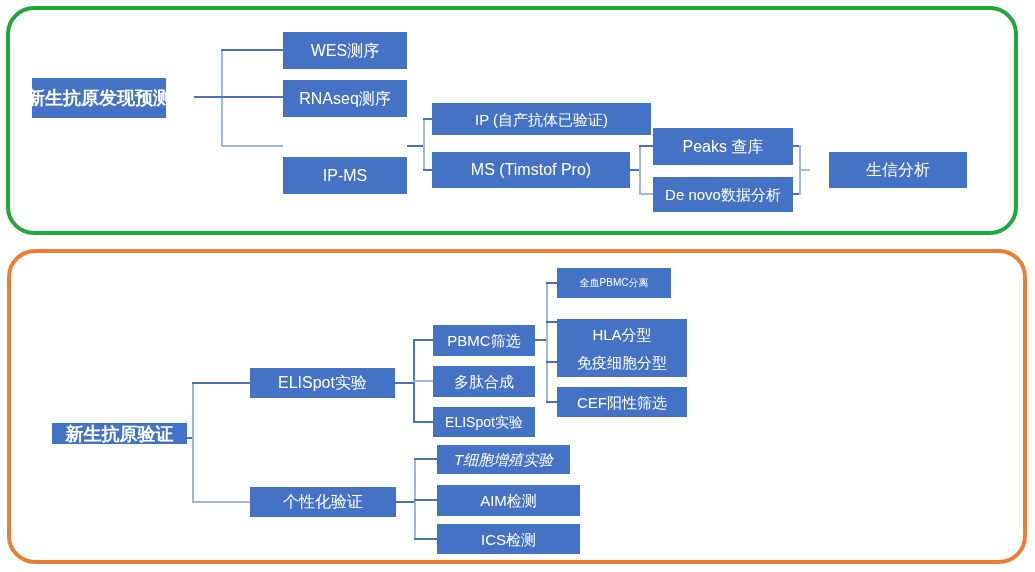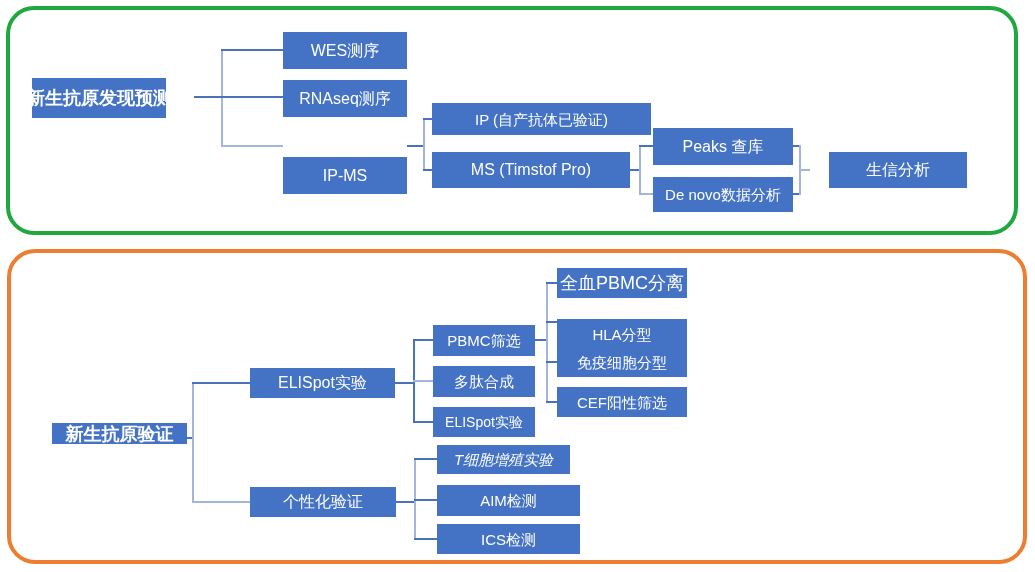--- a/index.html
+++ b/index.html
@@ -68,21 +68,21 @@
   <div class="ch lt" style="left:799px;top:169px;width:11px;"></div>
 
   <div class="panel orange"></div>
 
   <div class="node root" style="left:52px;top:423px;width:135px;height:21px;">新生抗原验证</div>
   <div class="node" style="left:250px;top:368px;width:145px;height:30px;">ELISpot实验</div>
   <div class="node" style="left:250px;top:487px;width:146px;height:30px;">个性化验证</div>
   <div class="node" style="left:433px;top:325px;width:102px;height:31px;font-size:15px;">PBMC筛选</div>
   <div class="node" style="left:433px;top:366px;width:102px;height:31px;font-size:15px;">多肽合成</div>
   <div class="node" style="left:433px;top:407px;width:102px;height:30px;font-size:14px;">ELISpot实验</div>
-  <div class="node" style="left:557px;top:268px;width:130px;height:30px;font-size:18px;">全血PBMC分离</div>
+  <div class="node" style="left:557px;top:268px;width:114px;height:30px;font-size:10px;">全血PBMC分离</div>
   <div class="node" style="left:557px;top:319px;width:130px;height:30px;font-size:15px;">HLA分型</div>
   <div class="node" style="left:557px;top:347px;width:130px;height:30px;font-size:15px;">免疫细胞分型</div>
   <div class="node" style="left:557px;top:387px;width:130px;height:30px;font-size:15px;">CEF阳性筛选</div>
   <div class="node" style="left:437px;top:445px;width:133px;height:29px;font-size:15px;font-style:italic;">T细胞增殖实验</div>
   <div class="node" style="left:437px;top:485px;width:143px;height:31px;font-size:15px;">AIM检测</div>
   <div class="node" style="left:437px;top:524px;width:143px;height:30px;font-size:15px;">ICS检测</div>
 
   <div class="ch dk" style="left:187px;top:437px;width:6px;"></div>
   <div class="cv lt" style="left:192px;top:382px;height:121px;"></div>
   <div class="ch dk" style="left:192px;top:382px;width:58px;"></div>

